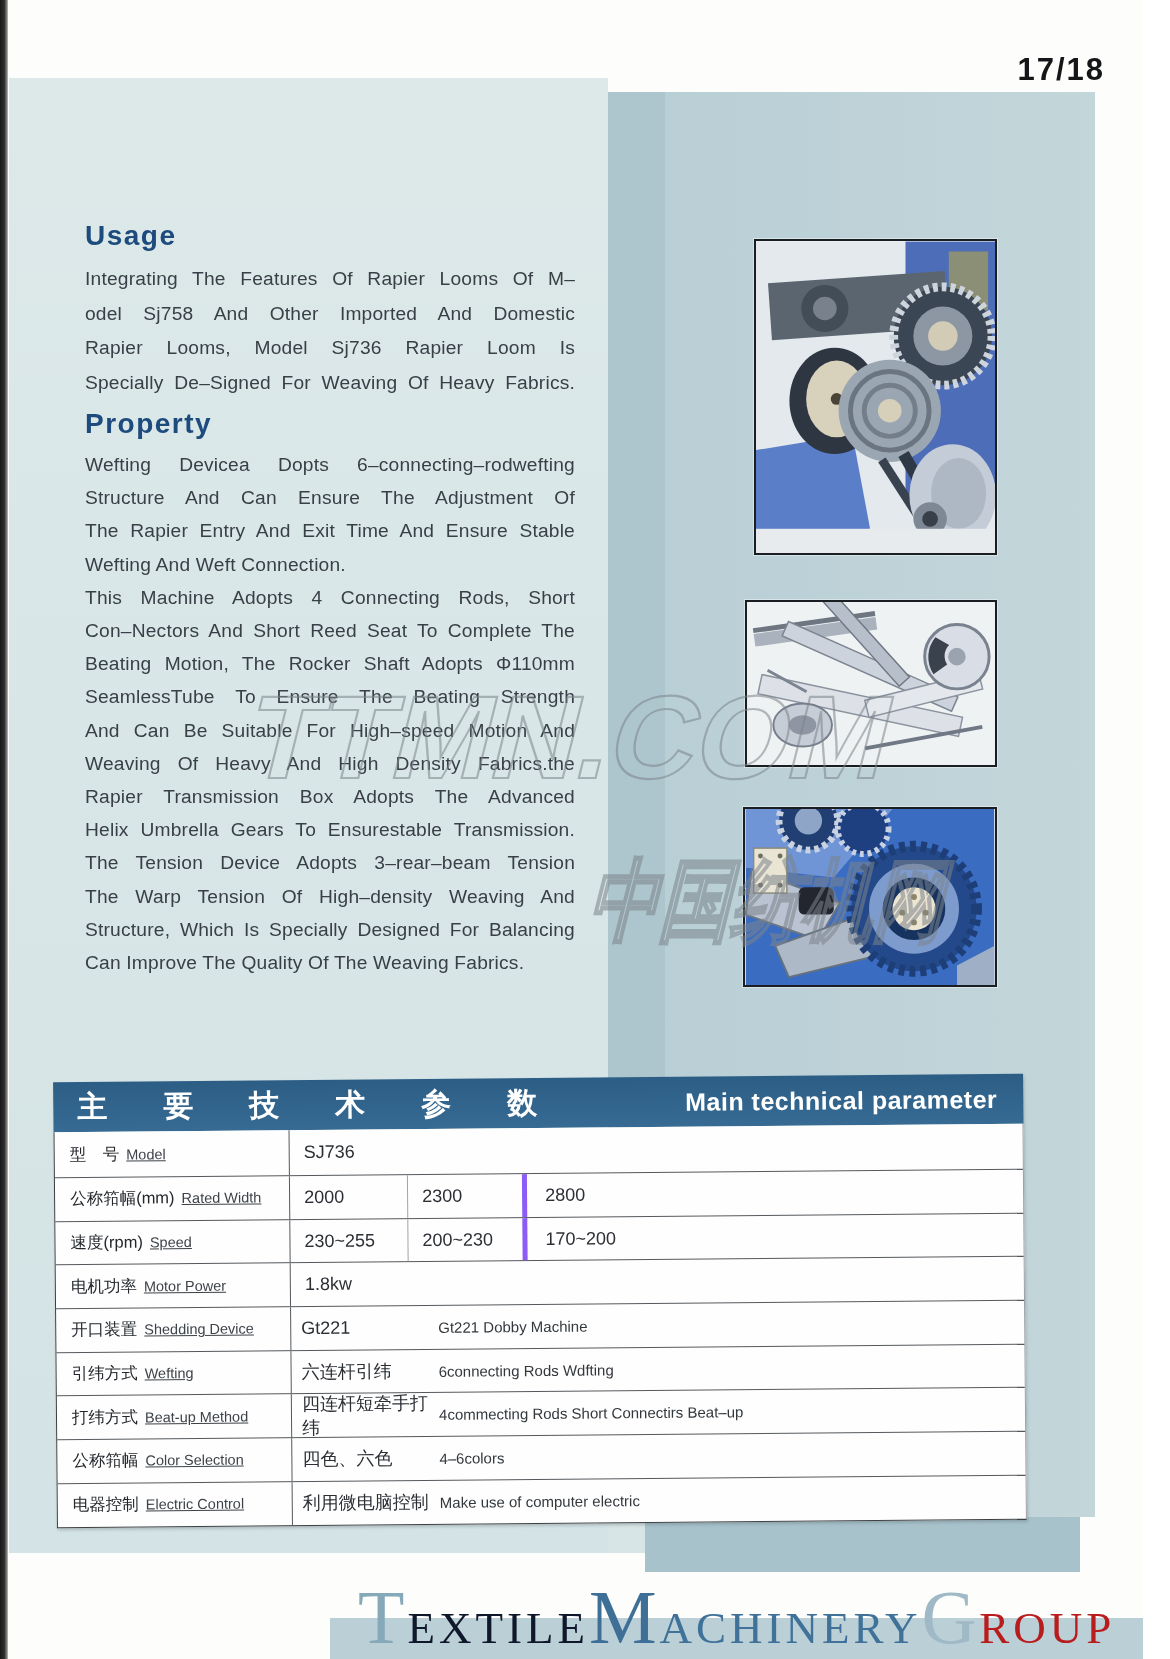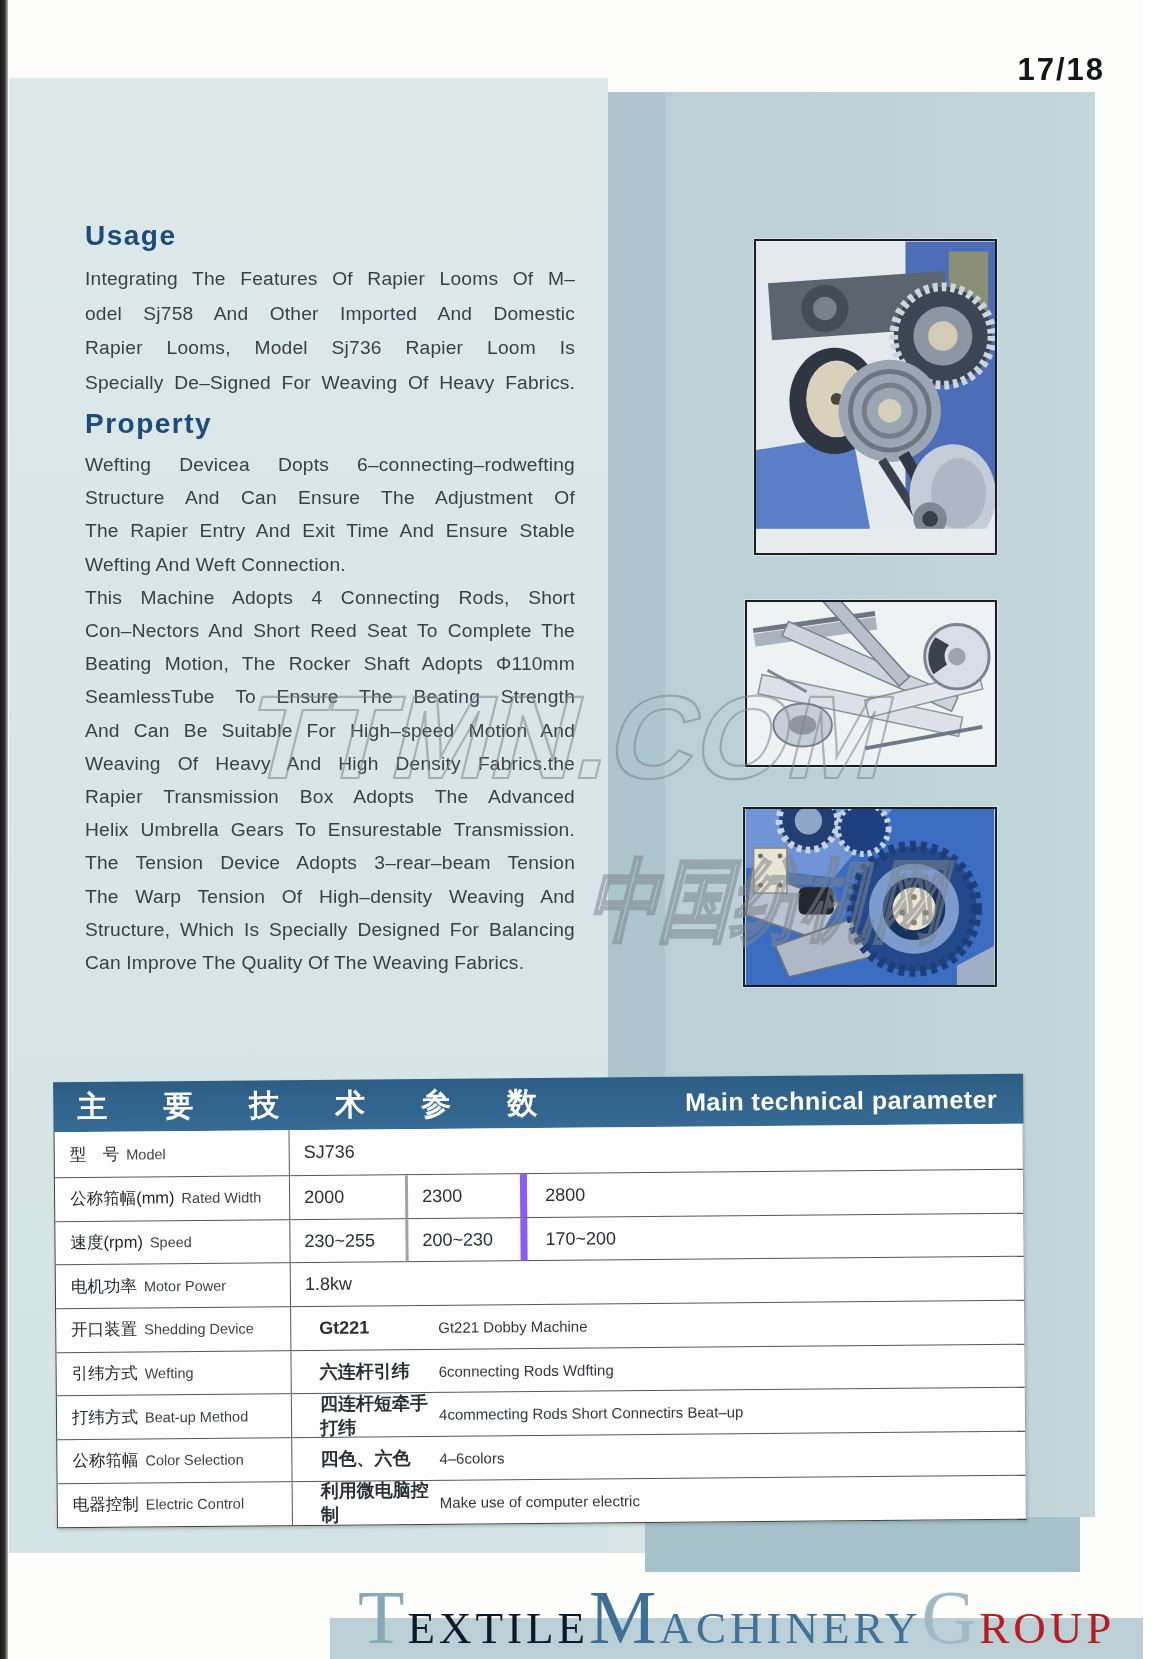--- a/index.html
+++ b/index.html
@@ -47,27 +47,27 @@
           display:flex;align-items:center;justify-content:space-between;color:#ffffff;}
   .t-head-cn{font-size:30px;font-weight:bold;letter-spacing:56px;padding-left:24px;white-space:nowrap;}
   .t-head-en{font-size:25px;font-weight:bold;letter-spacing:0.5px;padding-right:26px;white-space:nowrap;}
   .t-body{background:#fefefe;border-left:1.5px solid #3c4043;border-bottom:1.5px solid #3c4043;
           border-right:1px solid #9aa0a4;}
   .t-row{display:flex;align-items:stretch;border-top:1px solid #55595d;height:42.7px;}
   .t-row.first{border-top:none;height:45px;}
   .t-label{flex:0 0 235px;box-sizing:border-box;padding-left:15px;display:flex;align-items:center;
            gap:7px;border-right:1px solid #55595d;}
   .t-cn{font-size:16.5px;color:#24282d;white-space:nowrap;}
-  .t-en{font-size:14.5px;color:#3e4349;white-space:nowrap;}
+  .t-en{font-size:14.5px;color:#3e4349;white-space:nowrap;text-decoration:underline;}
   .cell{display:flex;align-items:center;box-sizing:border-box;}
   .cell-full{flex:1;padding-left:14px;}
-  .cell-a{flex:0 0 118px;padding-left:14px;border-right:3px solid #a3a3a3;}
-  .cell-b{flex:0 0 119px;padding-left:14px;border-right:7px solid #8b5cf6;}
+  .cell-a{flex:0 0 118px;padding-left:14px;border-right:1px solid #a3a3a3;}
+  .cell-b{flex:0 0 119px;padding-left:14px;border-right:5px solid #8b5cf6;}
   .cell-c{flex:1;padding-left:18px;}
-  .cell-val{flex:0 0 147px;padding-left:28px;font-weight:bold;}
+  .cell-val{flex:0 0 147px;padding-left:10px;}
   .cell-desc{flex:1;}
   .val{font-size:18px;color:#2b2f34;}
   .desc{font-size:15px;color:#33383d;}
   
   .band1{position:absolute;left:330px;top:1618px;width:840px;height:41px;background:#aec7cf;opacity:0.85;}
   .wordmark{position:absolute;left:358px;top:1579px;white-space:nowrap;line-height:1;
             font-family:"Liberation Serif",serif;letter-spacing:3px;}
   .wm-cap{font-size:76px;}
   .wm-rest{font-size:45px;letter-spacing:4px;}
   .c1{color:#85a9b8;} .r1{color:#0f172a;}

